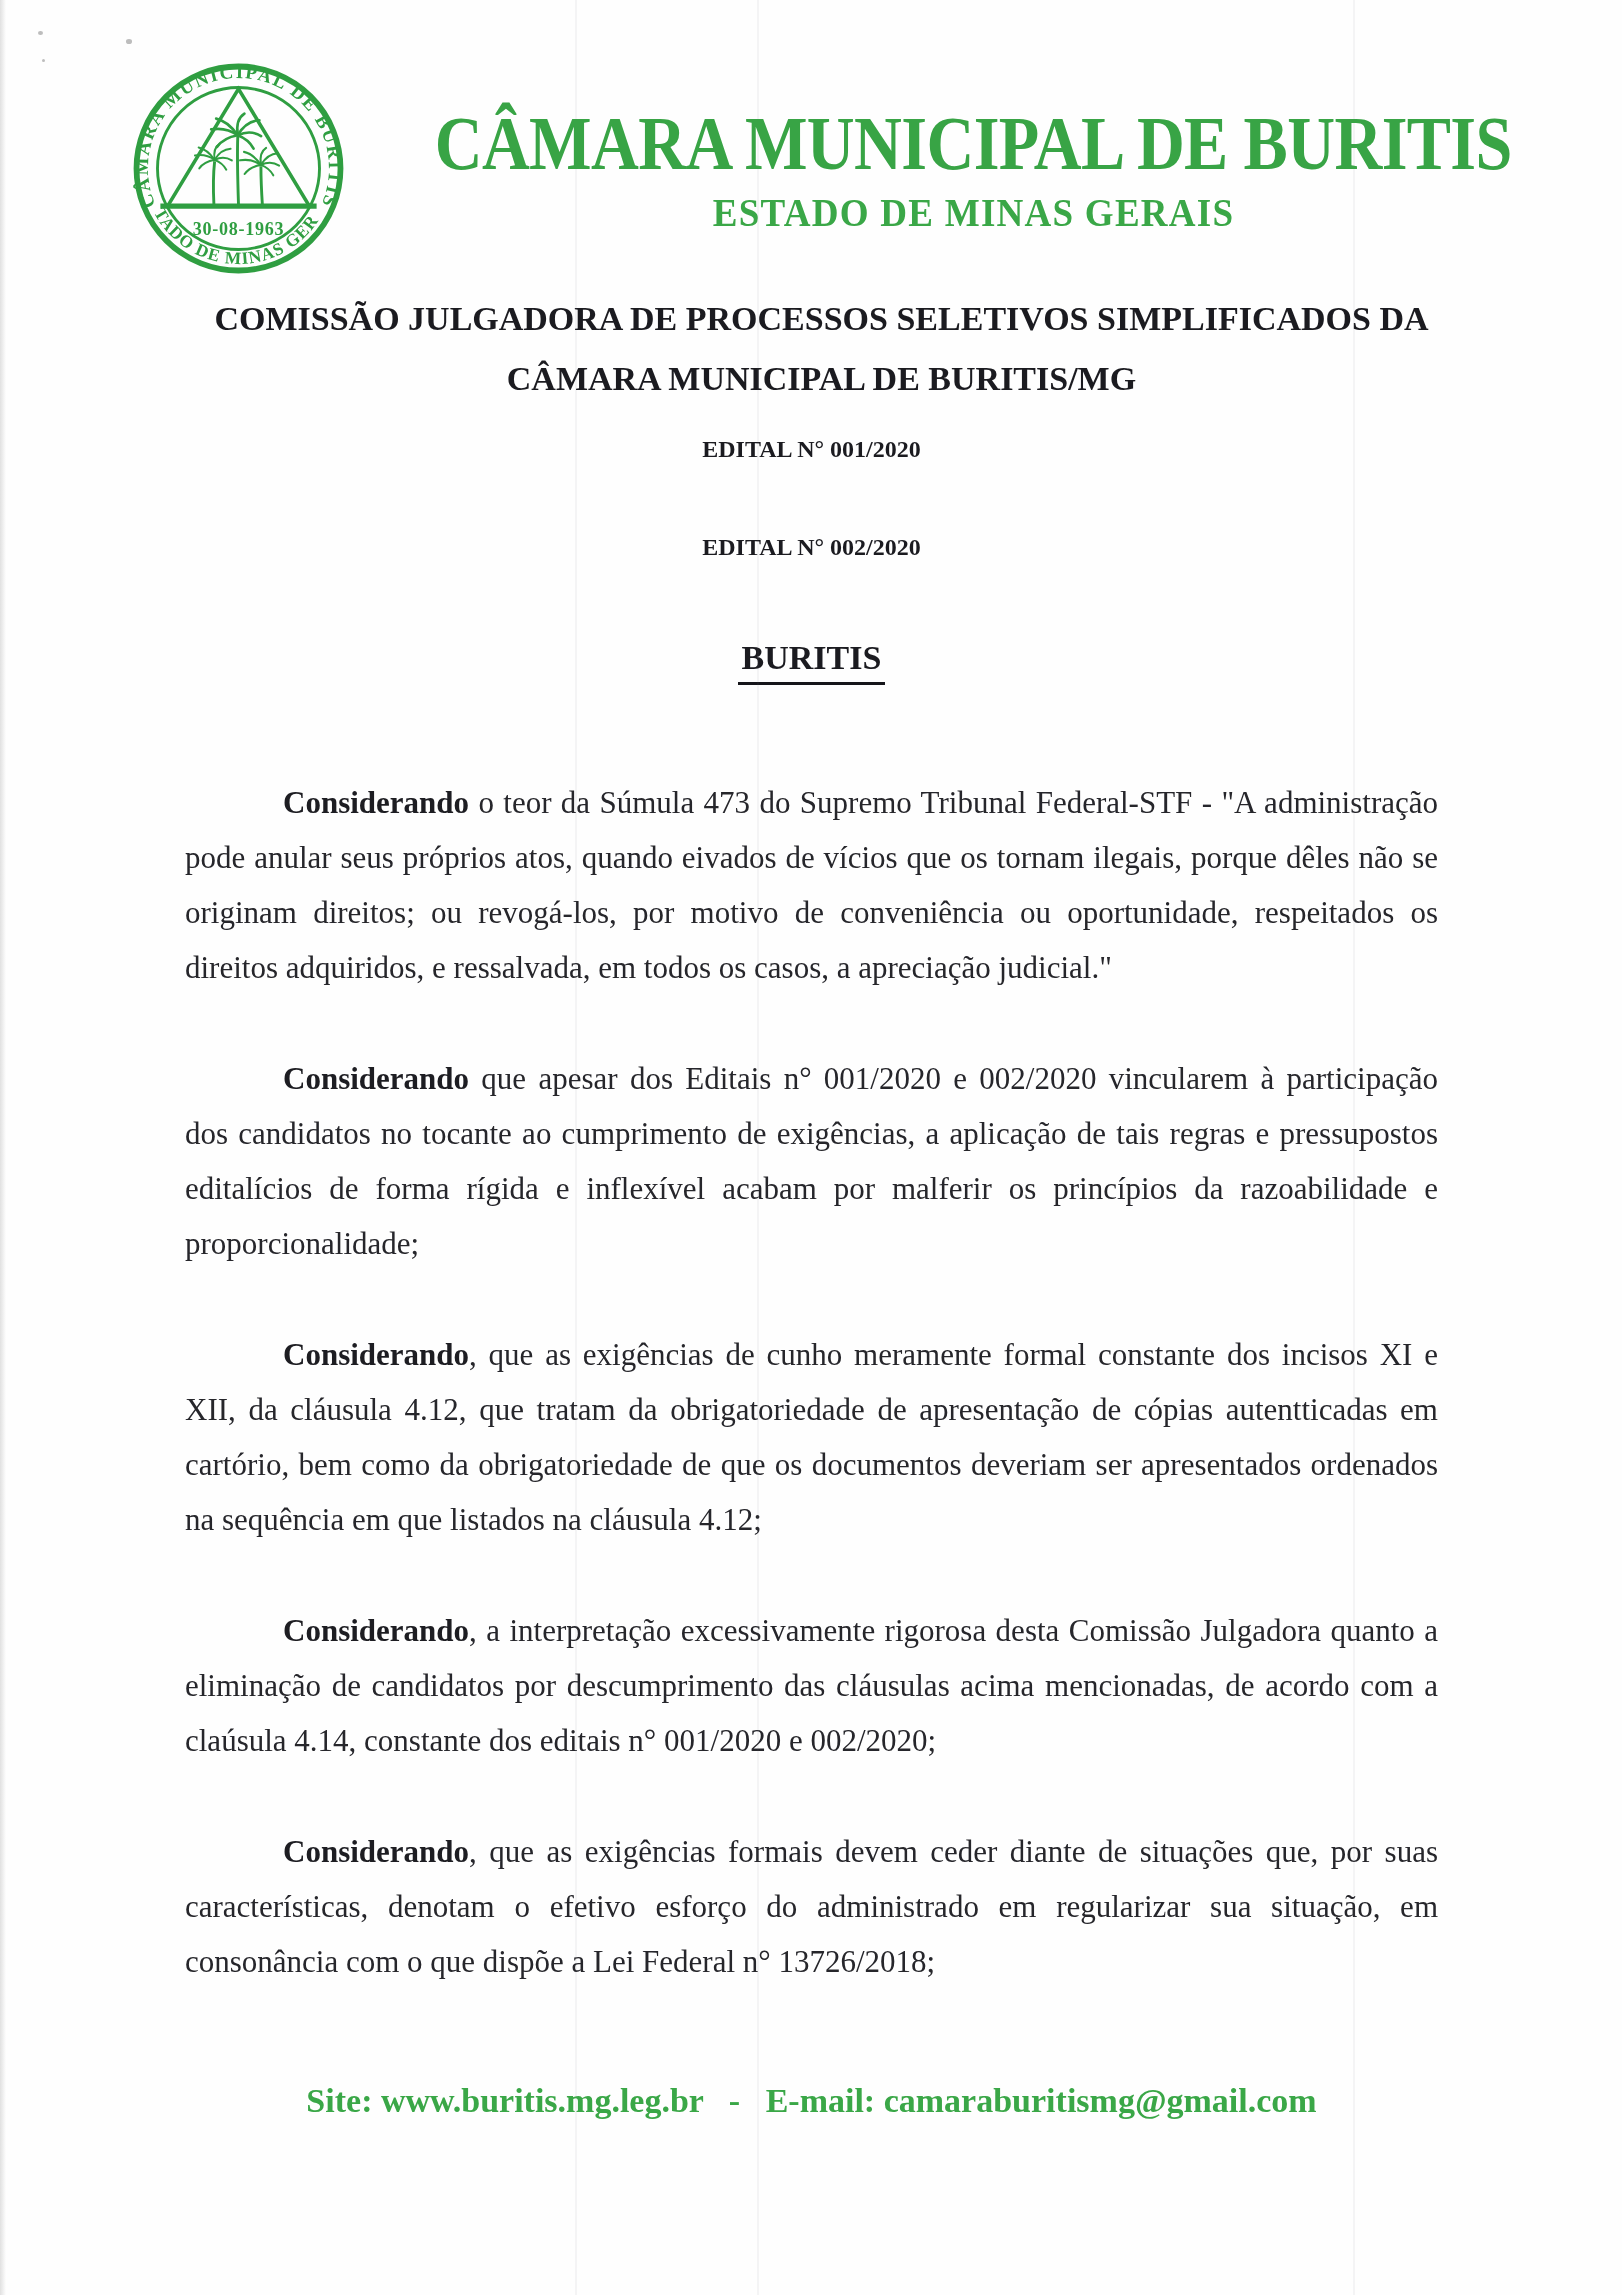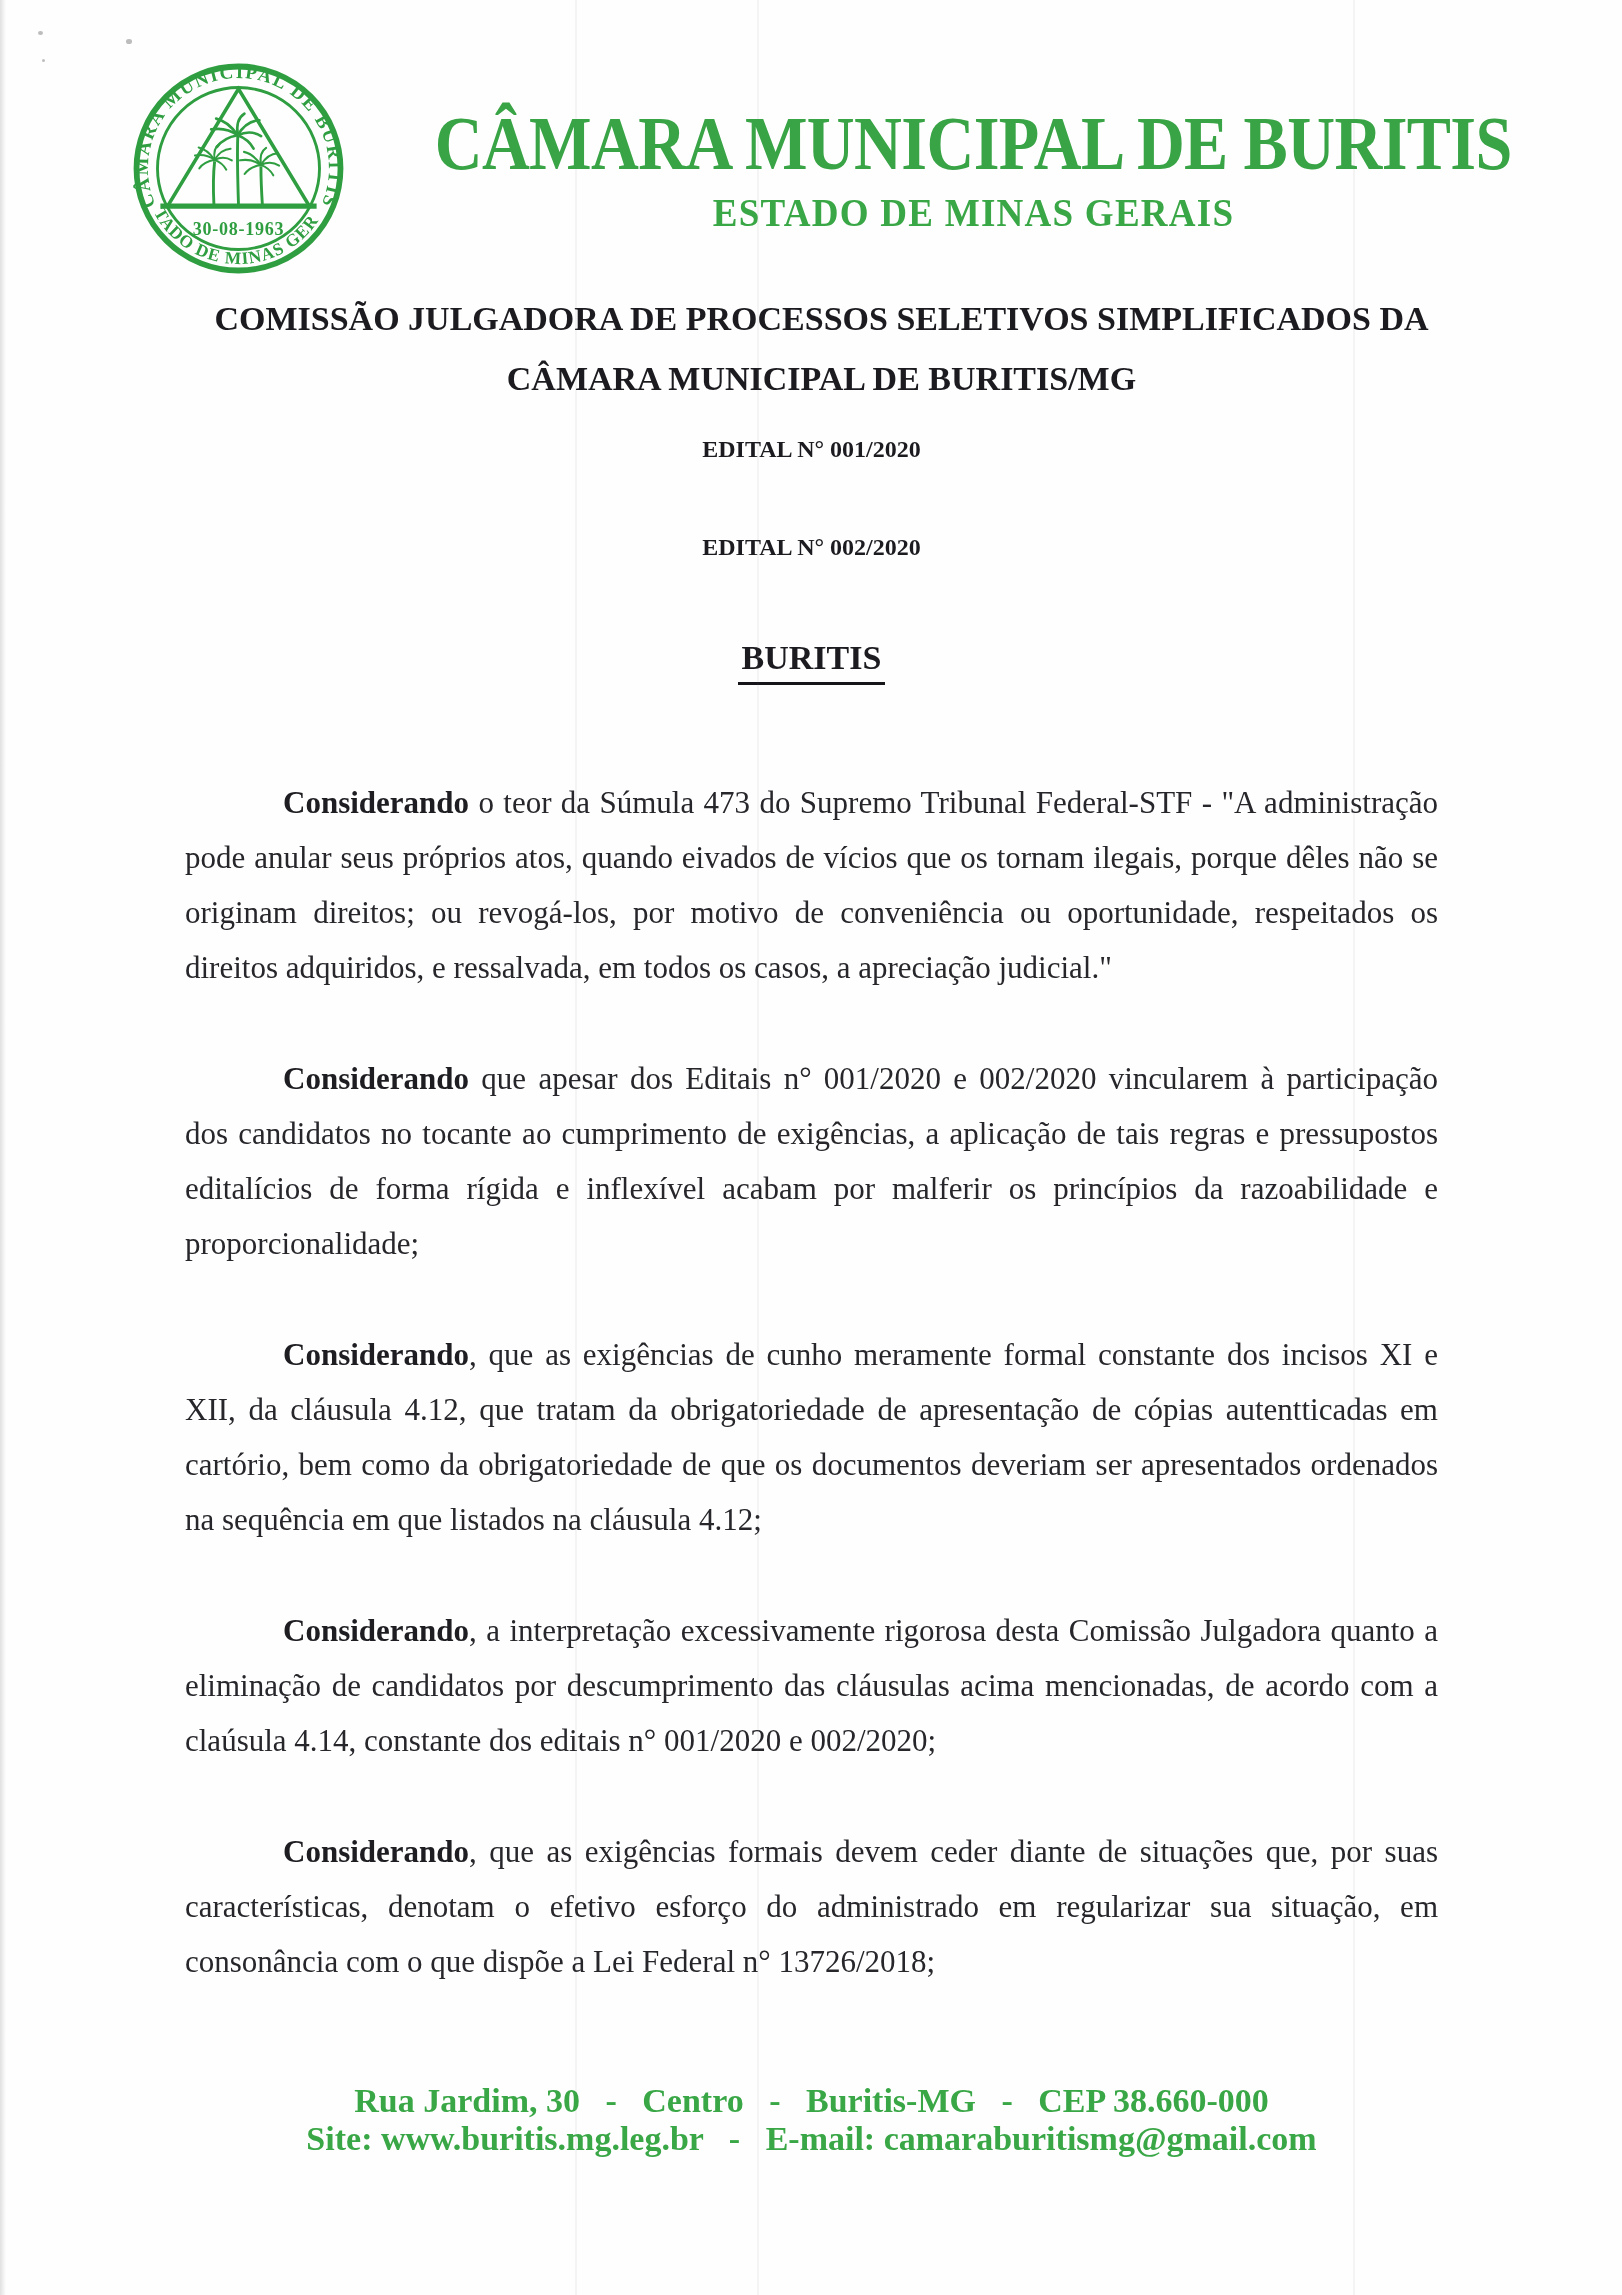--- a/index.html
+++ b/index.html
@@ -148,18 +148,17 @@
 
   <div class="body-text">
     <p><span class="lead">Considerando</span><span> o teor da Súmula 473 do Supremo Tribunal Federal-STF - "A administração pode anular seus próprios atos, quando eivados de vícios que os tornam ilegais, porque dêles não se originam direitos; ou revogá-los, por motivo de conveniência ou oportunidade, respeitados os direitos adquiridos, e ressalvada, em todos os casos, a apreciação judicial."</span></p>
     <p><span class="lead">Considerando</span><span> que apesar dos Editais n° 001/2020 e 002/2020 vincularem à participação dos candidatos no tocante ao cumprimento de exigências, a aplicação de tais regras e pressupostos editalícios de forma rígida e inflexível acabam por malferir os princípios da razoabilidade e proporcionalidade;</span></p>
     <p><span class="lead">Considerando</span><span>, que as exigências de cunho meramente formal constante dos incisos XI e XII, da cláusula 4.12, que tratam da obrigatoriedade de apresentação de cópias autentticadas em cartório, bem como da obrigatoriedade de que os documentos deveriam ser apresentados ordenados na sequência em que listados na cláusula 4.12;</span></p>
     <p><span class="lead">Considerando</span><span>, a interpretação excessivamente rigorosa desta Comissão Julgadora quanto a eliminação de candidatos por descumprimento das cláusulas acima mencionadas, de acordo com a claúsula 4.14, constante dos editais n° 001/2020 e 002/2020;</span></p>
     <p><span class="lead">Considerando</span><span>, que as exigências formais devem ceder diante de situações que, por suas características, denotam o efetivo esforço do administrado em regularizar sua situação, em consonância com o que dispõe a Lei Federal n° 13726/2018;</span></p>
   </div>
 
   <div class="footer">
-    <div>Rua Jardim, 30   -   Centro   -   Buritis-MG   -   CEP 38.660-000</div>
     <div>Site: www.buritis.mg.leg.br   -   E-mail: camaraburitismg@gmail.com</div>
   </div>
 
 </div>
 
 
 </body></html>

